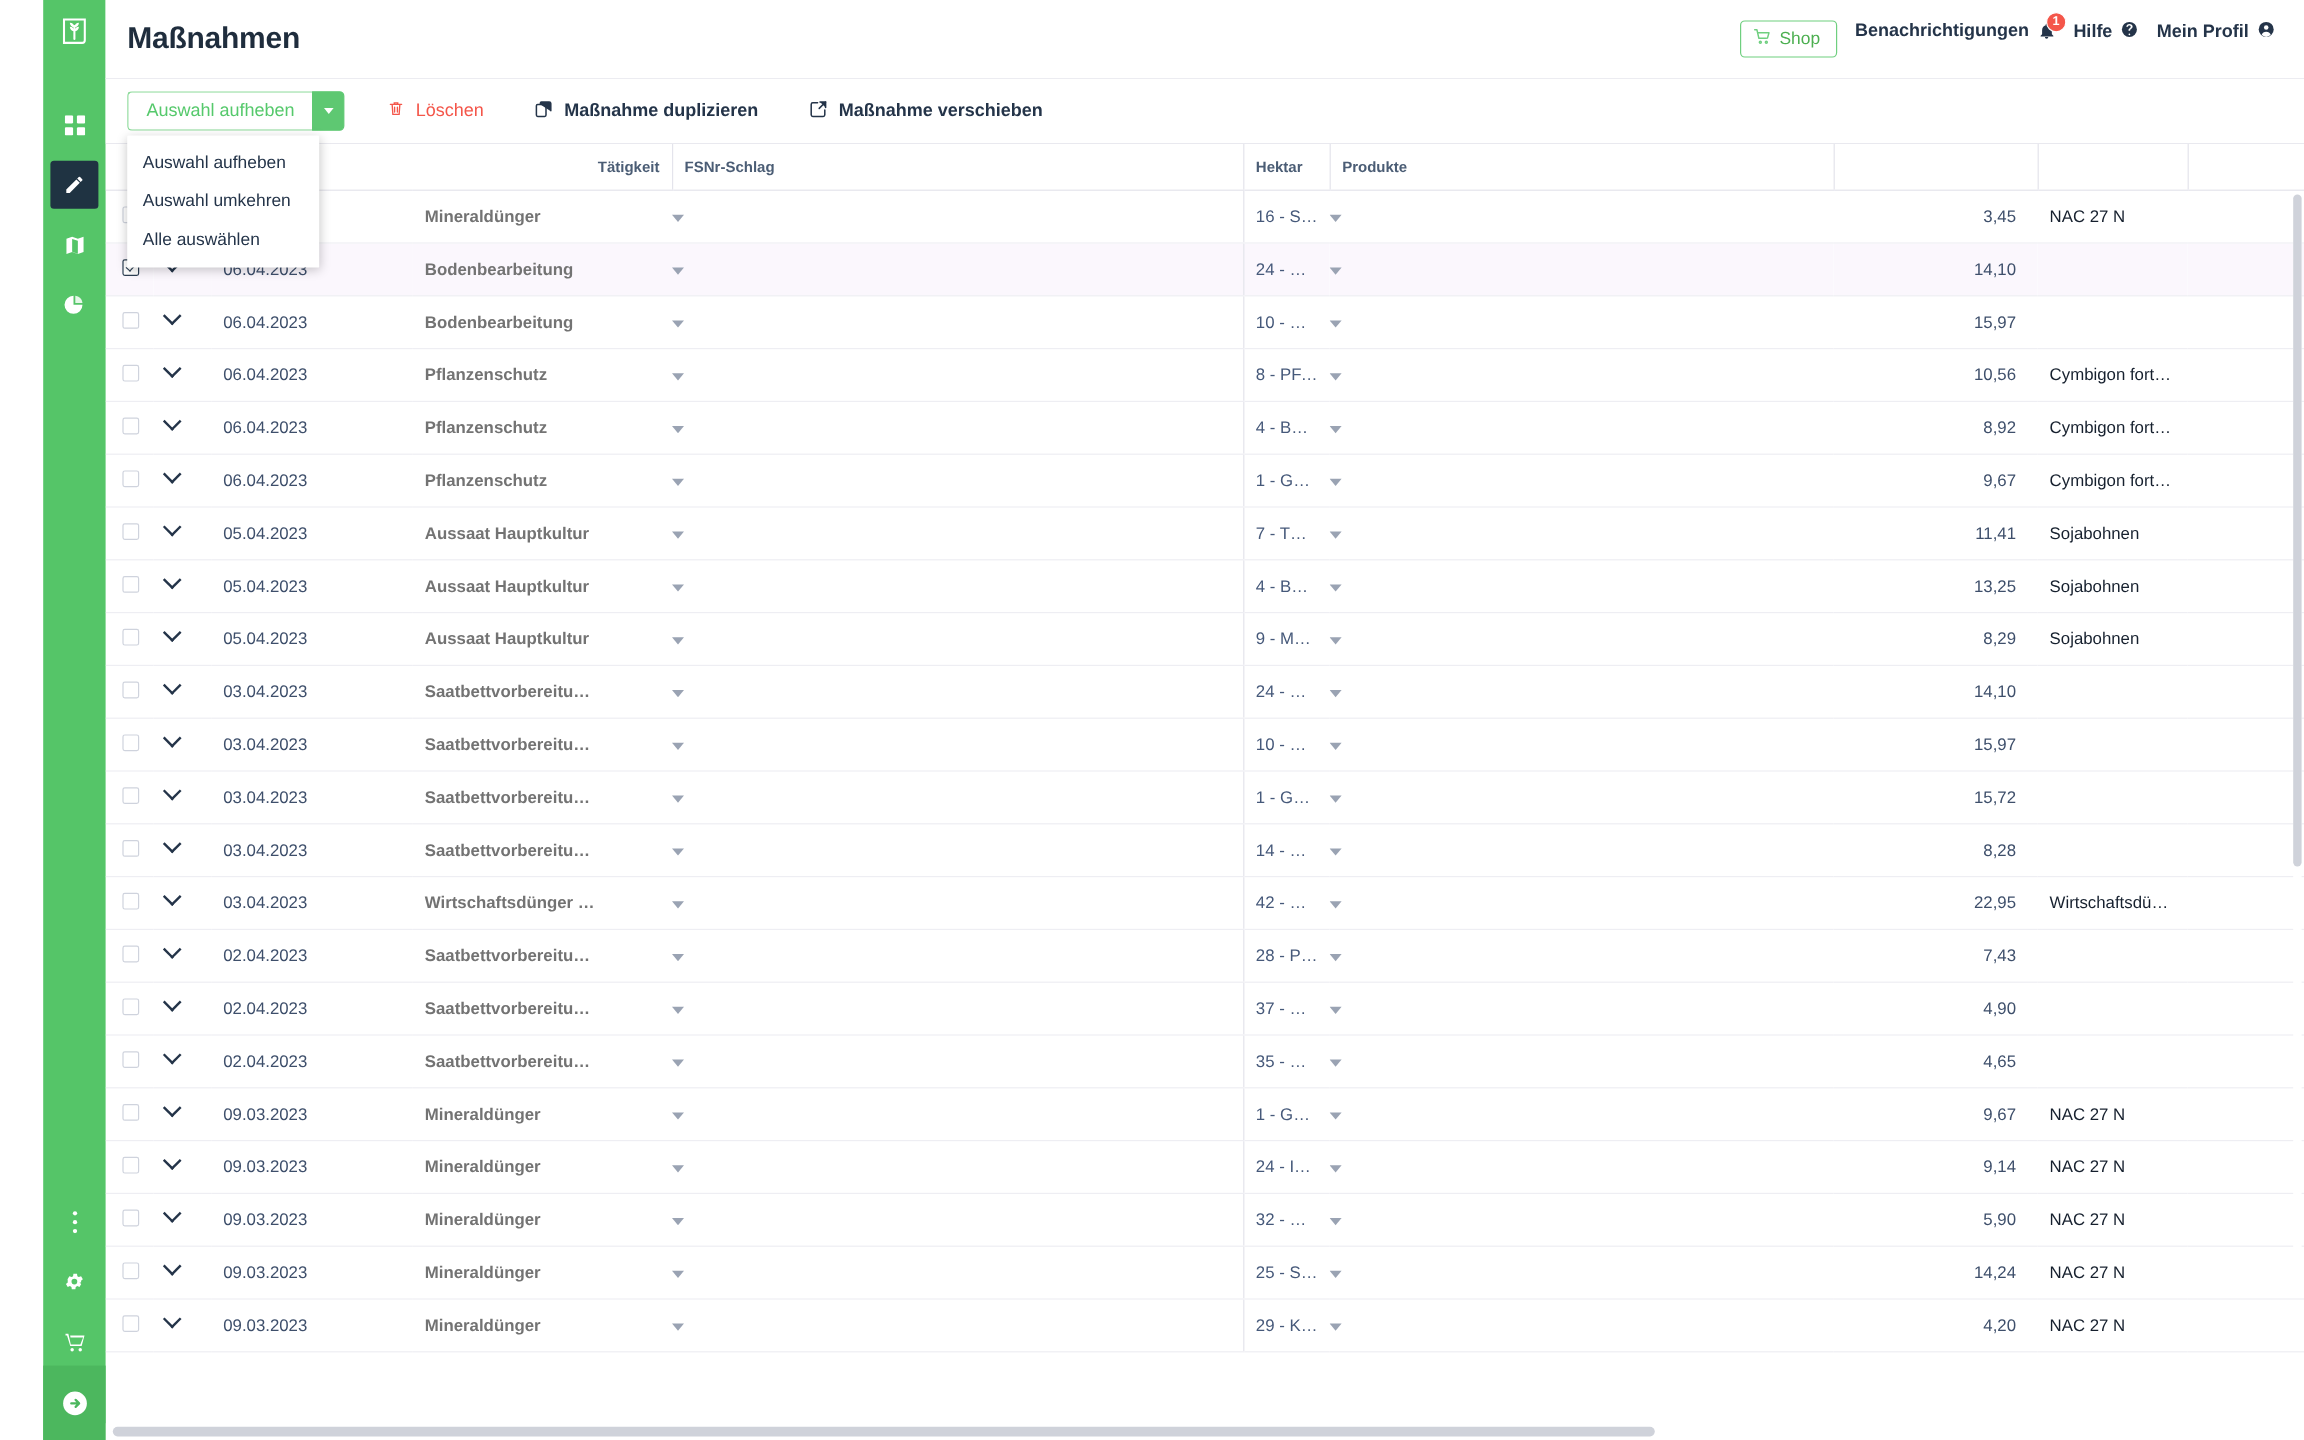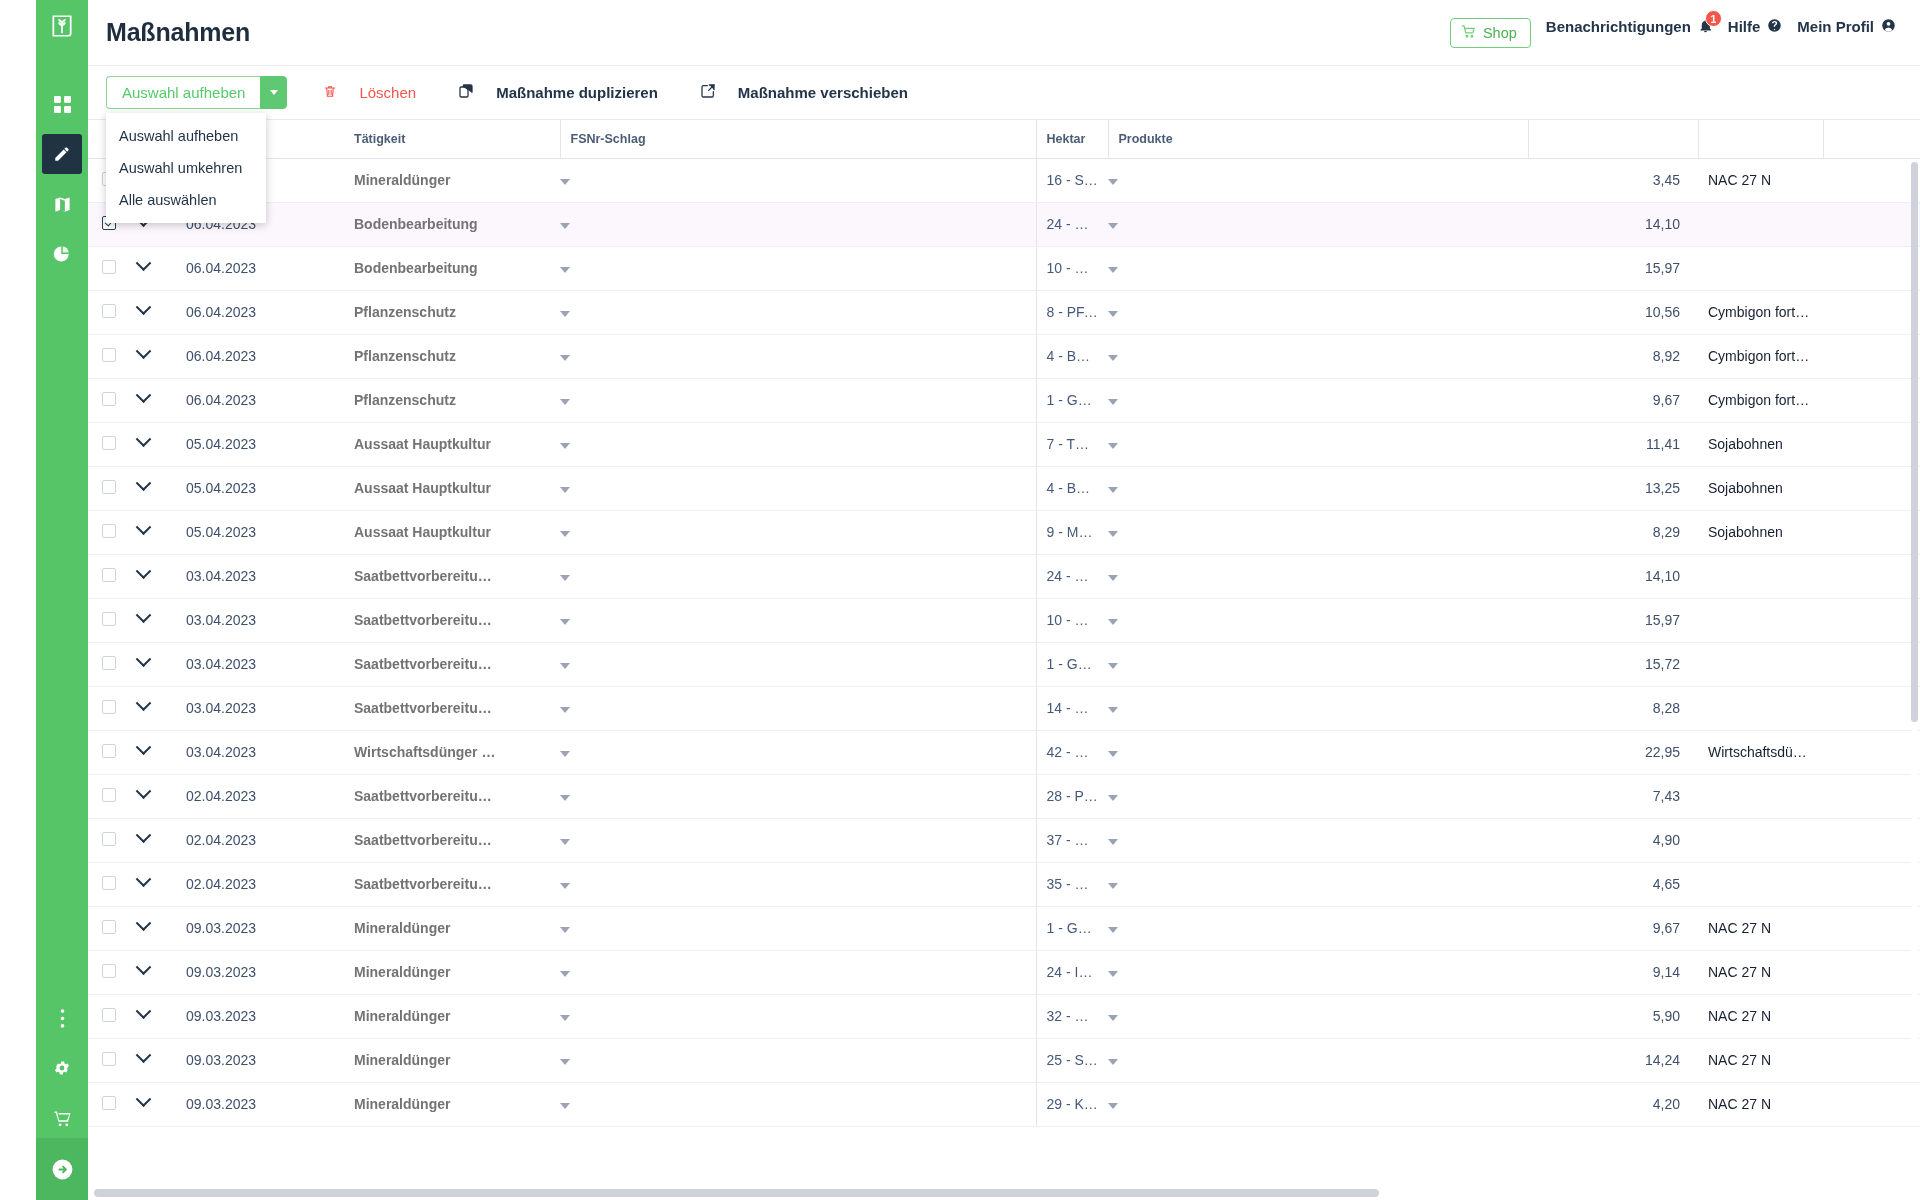--- a/index.html
+++ b/index.html
@@ -93,21 +93,21 @@
     border-radius: 0 4px 4px 0;
     width: 27px; display: flex; align-items: center; justify-content: center;
     cursor: pointer;
   }
   .split-caret::after {
     content: ""; width: 0; height: 0;
     border-left: 4.5px solid transparent; border-right: 4.5px solid transparent;
     border-top: 5px solid #fff;
   }
   .tb-btn {
-    display: flex; align-items: center; gap: 22px;
+    display: flex; align-items: center; gap: 9px;
     font-size: 15px; font-weight: bold; color: #243449;
     padding: 7px 12px; margin-left: 18px; cursor: pointer; white-space: nowrap;
   }
   .tb-btn.danger { color: #f4564a; font-weight: 500; margin-left: 24px; }
 
   
   .dropdown {
     position: absolute; top: 47px; left: 18px;
     width: 160px; background: #fff;
     box-shadow: 0 2px 9px rgba(0,0,0,0.22);
@@ -144,21 +144,21 @@
   td.c-actcaret { width: 26px; padding: 0; }
   td.c-field { width: 440px; border-left: 1px solid #e4e4ec; color: #46597a; }
   td.c-fldcaret { width: 36px; padding: 0; }
   td.c-ha    { width: 72px; text-align: right; padding-right: 18px; }
   td.c-prod  { width: 420px; color: #16202e; }
   td.c-x1    { width: 170px; }
   td.c-x2    { width: 125px; }
   td.c-x3    { width: 120px; border-right: 1px solid #e4e4ec; }
 
   th.h-check { width: 40px; } th.h-exp { width: 48px; }
-  th.h-date { width: 168px; } th.h-act { width: 216px; }
+  th.h-date { width: 168px; } th.h-act { width: 216px; text-align: right; }
   th.h-field { width: 476px; } th.h-ha { width: 72px; text-align: left; }
   th.h-prod { width: 420px; } th.h-x1 { width: 170px; }
   th.h-x2 { width: 125px; } th.h-x3 { width: 120px; }
 
   .chk {
     width: 14px; height: 14px; border: 1px solid #cfd3dd;
     border-radius: 2px; background: #fff; display: inline-block; cursor: pointer;
   }
   .chk.checked {
     border-color: #2c3e52; position: relative; background: #fff;

